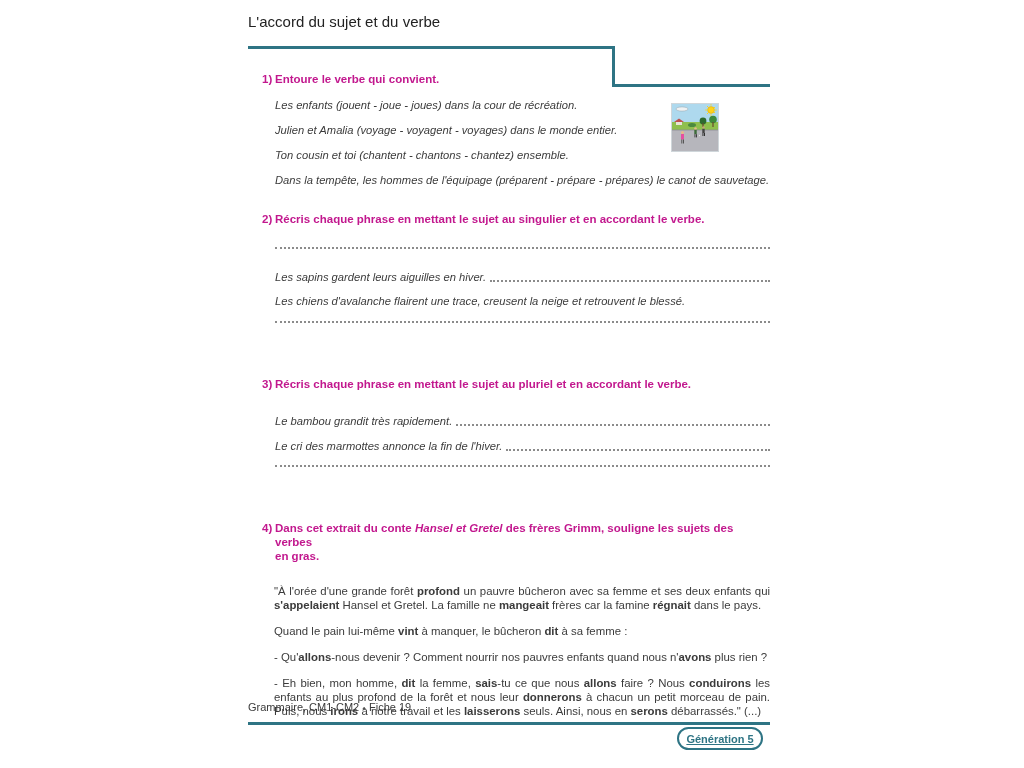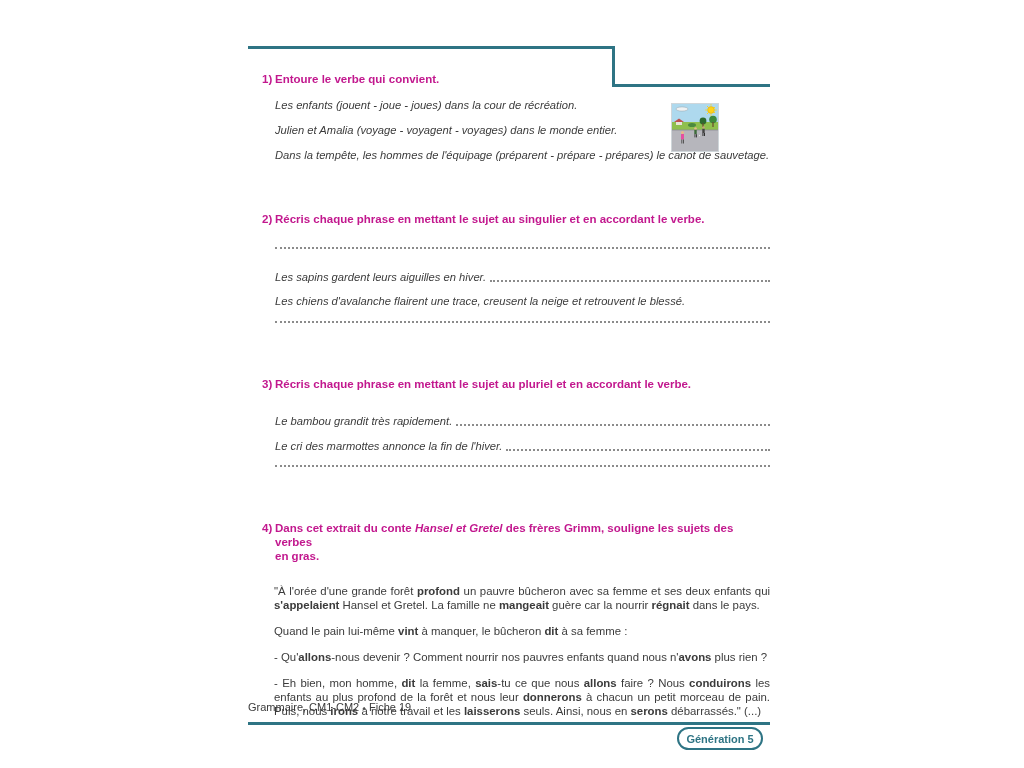--- a/index.html
+++ b/index.html
@@ -45,41 +45,43 @@
 
   
   .clipart{position:absolute;left:423px;top:103px;width:48px;height:49px;border:1px solid #cfd6da;box-sizing:border-box;}
   .clipart svg{display:block;}
 
   
   .footer-rule{position:absolute;top:722px;left:0;width:522px;height:3px;background:#2e7484;}
   .footer-note{position:absolute;top:701px;left:0;font-size:11px;color:#3b3b3b;}
   .edition-badge{position:absolute;top:727px;left:429px;width:82px;height:19px;border:2px solid #2e7484;
     border-radius:12px;background:#fff;color:#2e7484;font-size:11px;font-weight:bold;
-    display:flex;align-items:center;justify-content:center;}
+    display:flex;align-items:center;justify-content:center;text-decoration:underline;}
 </style>
 </head>
 <body>
 
 <div class="sheet">
 
+  <div class="page-title">L'accord du sujet et du verbe</div>
 
   <div class="rule-top"></div>
   <div class="rule-vert"></div>
   <div class="rule-bottom"></div>
 
 
   <div class="ex ex1">
     <div class="ex-heading">
       <span class="ex-num">1)</span>
       <span class="htext"><span>Entoure le verbe qui convient.</span></span>
     </div>
     <div class="ex-body">
       <div class="sentence"><span>Les enfants (jouent - joue - joues) dans la cour de récréation.</span></div>
       <div class="sentence"><span>Julien et Amalia (voyage - voyagent - voyages) dans le monde entier.</span></div>
+      <div class="sentence"><span>Ton cousin et toi (chantent - chantons - chantez) ensemble.</span></div>
       <div class="sentence"><span>Dans la tempête, les hommes de l'équipage (préparent - prépare - prépares) le canot de sauvetage.</span></div>
     </div>
   </div>
 
   <div class="clipart">
     <svg width="46" height="47" viewBox="0 0 46 47" xmlns="http://www.w3.org/2000/svg">
       <rect x="0" y="0" width="46" height="20" fill="#aed9ee"></rect>
       <circle cx="39" cy="6" r="3.4" fill="#ffd21a" stroke="#e0a800" stroke-width="0.5"></circle>
       <g stroke="#ffd21a" stroke-width="1">
         <line x1="39" y1="0.2" x2="39" y2="1.6"></line>
@@ -157,21 +159,21 @@
       <div class="dotline"></div>
     </div>
   </div>
 
   <div class="ex ex4">
     <div class="ex-heading">
       <span class="ex-num">4)</span>
       <span class="htext"><span>Dans cet extrait du conte </span><span class="i">Hansel et Gretel</span><span> des frères Grimm, souligne les sujets des verbes</span><br><span>en gras.</span></span>
     </div>
     <div class="ex-body">
-      <div class="para"><span>"À l'orée d'une grande forêt </span><span class="b">profond</span><span> un pauvre bûcheron avec sa femme et ses deux enfants qui </span><span class="b">s'appelaient</span><span> Hansel et Gretel. La famille ne </span><span class="b">mangeait</span><span> guère car la nourrir </span><span class="b">régnait</span><span> dans le pays.</span></div>
+      <div class="para"><span>"À l'orée d'une grande forêt </span><span class="b">profond</span><span> un pauvre bûcheron avec sa femme et ses deux enfants qui </span><span class="b">s'appelaient</span><span> Hansel et Gretel. La famille ne </span><span class="b">mangeait</span><span> frères car la famine </span><span class="b">régnait</span><span> dans le pays.</span></div>
       <div class="para"><span>Quand le pain lui-même </span><span class="b">vint</span><span> à manquer, le bûcheron </span><span class="b">dit</span><span> à sa femme :</span></div>
       <div class="para"><span>- Qu'</span><span class="b">allons</span><span>-nous devenir ? Comment nourrir nos pauvres enfants quand nous n'</span><span class="b">avons</span><span> plus rien ?</span></div>
       <div class="para"><span>- Eh bien, mon homme, </span><span class="b">dit</span><span> la femme, </span><span class="b">sais</span><span>-tu ce que nous </span><span class="b">allons</span><span> faire ? Nous </span><span class="b">conduirons</span><span> les enfants au plus profond de la forêt et nous leur </span><span class="b">donnerons</span><span> à chacun un petit morceau de pain. Puis, nous </span><span class="b">irons</span><span> à notre travail et les </span><span class="b">laisserons</span><span> seuls. Ainsi, nous en </span><span class="b">serons</span><span> débarrassés." (...)</span></div>
     </div>
   </div>
 
   <div class="footer-rule"></div>
   <div class="footer-note">Grammaire, CM1-CM2 - Fiche 19</div>
   <div class="edition-badge">Génération 5</div>
 

